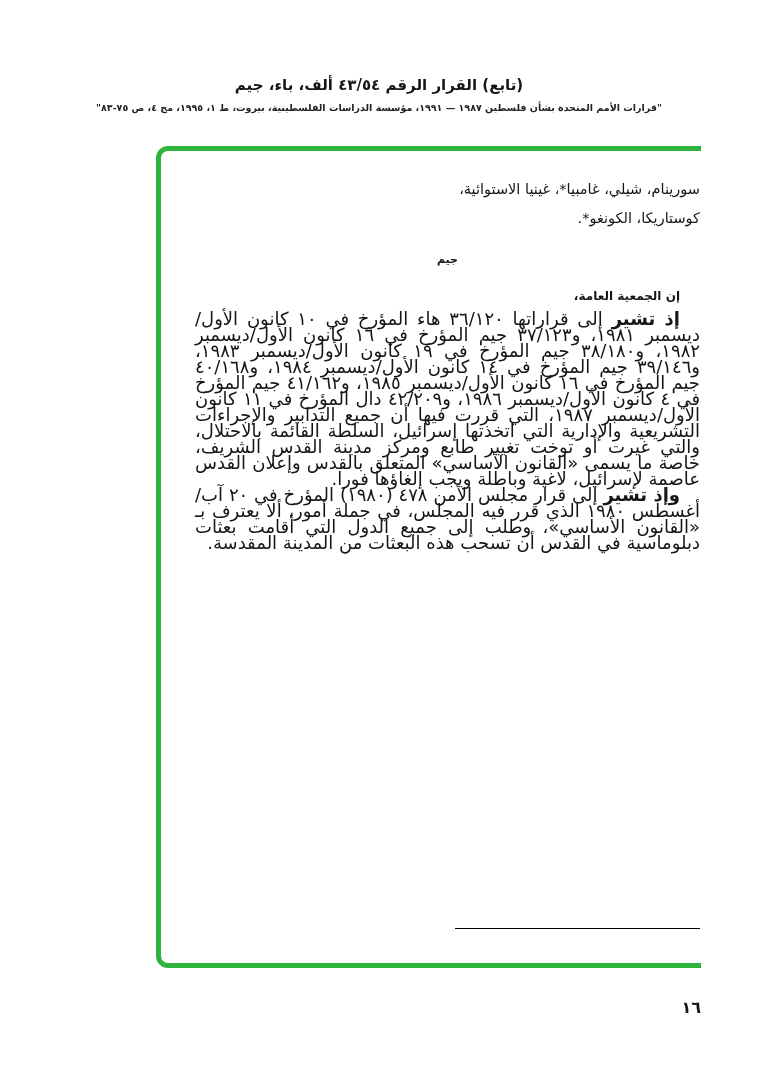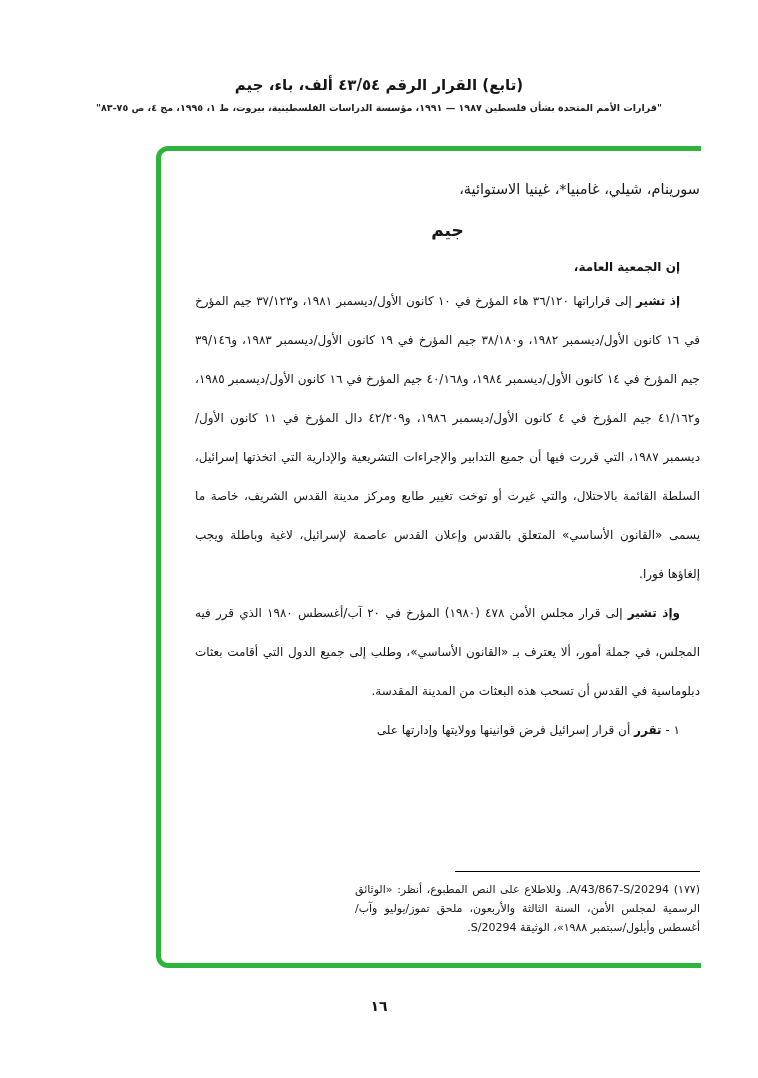--- a/index.html
+++ b/index.html
@@ -27,25 +27,25 @@
     left: 99px;
     width: 601px;
     height: 822px;
     border: 5px solid var(--frame-green);
     border-radius: 12px;
     padding: 24px 52px 26px 34px;
     display: flex;
     flex-direction: column;
   }
   .sponsors { text-align: right; font-size: 14.5px; line-height: 29px; }
-  .section-heading { text-align: center; font-weight: bold; font-size: 17px; line-height: 29px; margin: 12px 0 8px 0; }
+  .section-heading { text-align: center; font-weight: bold; font-size: 11px; line-height: 29px; margin: 12px 0 8px 0; }
   .opening { font-weight: bold; font-size: 12px; line-height: 29px; text-indent: 20px; }
   .body-para {
-    font-size: 12px;
-    line-height: 39px;
+    font-size: 18px;
+    line-height: 16px;
     text-align: justify;
     text-indent: 20px;
   }
   .para-lead { font-weight: bold; }
   
   .fn-block { margin-top: auto; }
   .fn-rule { width: 245px; border-top: 1.5px solid #000; margin-bottom: 8px; }
   .footnote {
     width: 345px;
     margin-right: 0;
@@ -56,57 +56,55 @@
     text-align: justify;
   }
   .footnote { margin-left: auto; margin-right: 0; direction: rtl; }
   .fn-marker { font-weight: bold; }
   .footnote.fn-ref .fn-marker { font-weight: normal; }
   
   .page-number {
     position: absolute;
     top: 998px;
     left: 0; right: 0;
-    text-align: center;
-    font-size: 14px;
+    font-size: 16px;
     font-weight: bold;
     letter-spacing: 5px;
   }
 </style>
 </head>
 <body>
 
 <div class="page">
 
   <div class="header">
     <div class="header-title">(تابع) القرار الرقم ٤٣/٥٤ ألف، باء، جيم</div>
     <div class="header-source">"قرارات الأمم المتحدة بشأن فلسطين ١٩٨٧ — ١٩٩١، مؤسسة الدراسات الفلسطينية، بيروت، ط ١، ١٩٩٥، مج ٤، ص ٧٥-٨٣"</div>
   </div>
 
   <div class="frame">
 
     <div class="sponsors">
       <div>سورينام، شيلي، غامبيا*، غينيا الاستوائية،</div>
+      <div>كوستاريكا، الكونغو*.</div>
     </div>
 
     <div class="section-heading">جيم</div>
 
     <div class="opening">إن الجمعية العامة،</div>
 
     <p class="body-para"><span class="para-prefix"></span><span class="para-lead">إذ تشير</span><span> إلى قراراتها ٣٦/١٢٠ هاء المؤرخ في ١٠ كانون الأول/ديسمبر ١٩٨١، و٣٧/١٢٣ جيم المؤرخ في ١٦ كانون الأول/ديسمبر ١٩٨٢، و٣٨/١٨٠ جيم المؤرخ في ١٩ كانون الأول/ديسمبر ١٩٨٣، و٣٩/١٤٦ جيم المؤرخ في ١٤ كانون الأول/ديسمبر ١٩٨٤، و٤٠/١٦٨ جيم المؤرخ في ١٦ كانون الأول/ديسمبر ١٩٨٥، و٤١/١٦٢ جيم المؤرخ في ٤ كانون الأول/ديسمبر ١٩٨٦، و٤٢/٢٠٩ دال المؤرخ في ١١ كانون الأول/ديسمبر ١٩٨٧، التي قررت فيها أن جميع التدابير والإجراءات التشريعية والإدارية التي اتخذتها إسرائيل، السلطة القائمة بالاحتلال، والتي غيرت أو توخت تغيير طابع ومركز مدينة القدس الشريف، خاصة ما يسمى «القانون الأساسي» المتعلق بالقدس وإعلان القدس عاصمة لإسرائيل، لاغية وباطلة ويجب إلغاؤها فورا.</span></p>
 
     <p class="body-para"><span class="para-prefix"></span><span class="para-lead">وإذ تشير</span><span> إلى قرار مجلس الأمن ٤٧٨ (١٩٨٠) المؤرخ في ٢٠ آب/أغسطس ١٩٨٠ الذي قرر فيه المجلس، في جملة أمور، ألا يعترف بـ «القانون الأساسي»، وطلب إلى جميع الدول التي أقامت بعثات دبلوماسية في القدس أن تسحب هذه البعثات من المدينة المقدسة.</span></p>
 
 
-    <p class="body-para"><span class="para-prefix">١ - </span><span class="para-lead">تقرر</span><span> أن قرار إسرائيل فرض قوانينها وولايتها وإدارتها على</span></p>
 
     <div class="fn-block">
       <div class="fn-rule"></div>
 
 
-      <p class="footnote fn-ref"><span class="fn-marker">(١٧٧)</span><span> A/43/867-S/20294. وللاطلاع على النص المطبوع، أنظر: «الوثائق الرسمية لمجلس الأمن، السنة الثالثة والأربعون، ملحق تموز/يوليو وآب/أغسطس وأيلول/سبتمبر ١٩٨٨»، الوثيقة S/20294.</span></p>
     </div>
 
   </div>
 
   <div class="page-number">١٦</div>
 
 </div>
 
 </body></html>

